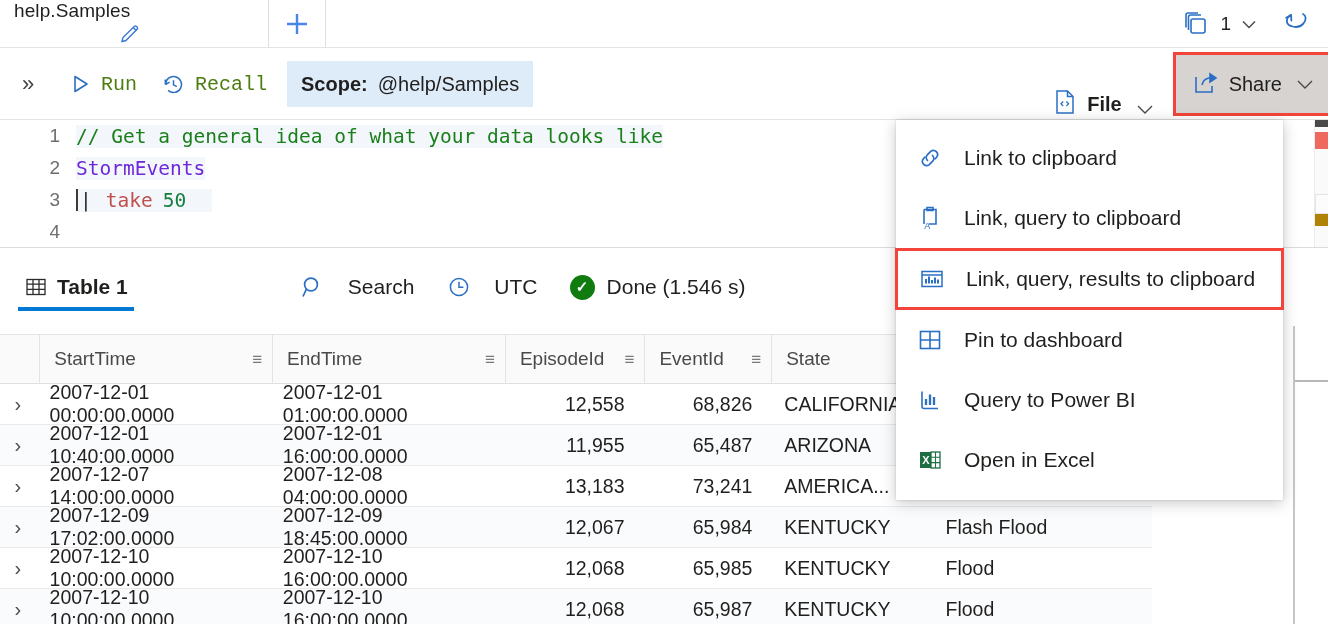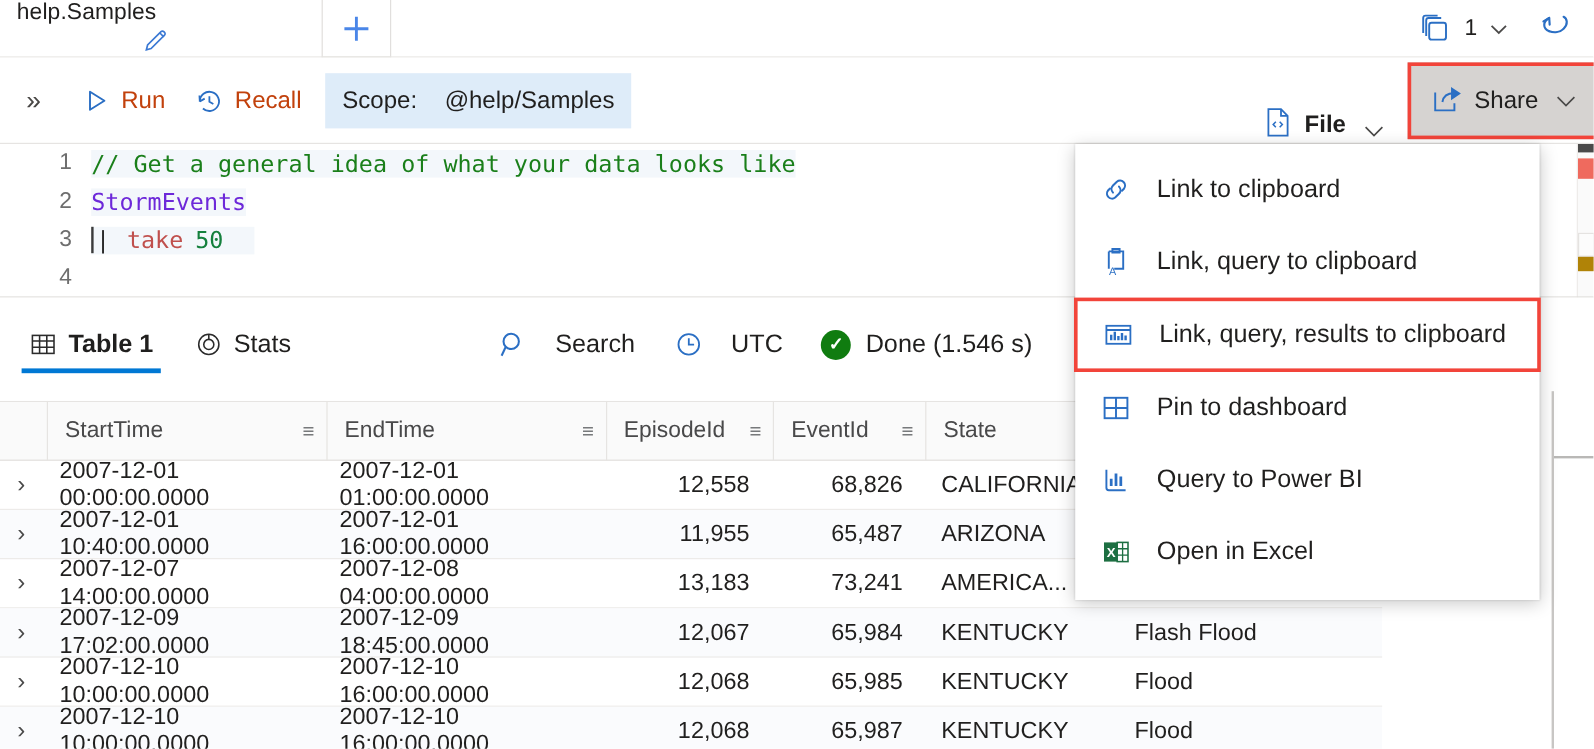--- a/index.html
+++ b/index.html
@@ -49,28 +49,28 @@
 
   
   .toolbar {
     position: absolute; left: 0; top: 48px; width: 1328px; height: 72px;
     background: #ffffff; display: flex; align-items: center;
   }
   .tb-chev { width: 56px; display:flex; align-items:center; justify-content:center;
     font-size: 22px; color: #484644; cursor: pointer; }
   .tb-btn {
     display: flex; align-items: center; gap: 9px; height: 46px;
-    padding: 0 12px; font-size: 20px; color: #c2410c; cursor: pointer;
+    padding: 0 12px; font-size: 20px; color: #4d7c0f; cursor: pointer; font-family: Liberation Mono, monospace;
   }
   .scope-pill {
     display:flex; align-items:center; height: 46px; padding: 0 14px;
     background: #deecf9; font-size: 20px; color:#201f1e; margin-left: 8px;
     white-space: nowrap;
   }
-  .scope-pill b { font-weight: 400; margin-right: 23px; }
+  .scope-pill b { font-weight: 700; margin-right: 10px; }
   .toolbar-right { margin-left: auto; display:flex; align-items:center; height:72px; }
   .file-btn {
     display:flex; align-items:flex-end; gap:9px; height:64px; padding: 0 14px;
     font-size: 20px; cursor: pointer; font-weight: bold;
   }
   .share-btn {
     display:flex; align-items:center; gap:9px; height:64px; padding: 0 14px 0 16px;
     font-size: 20px; cursor: pointer;
     background: #d6d3d1;
     border: 3px solid #f2443a;
@@ -350,30 +350,20 @@
   <div class="resbar">
     <div class="res-tab active">
       <span>
         <svg width="24" height="24" viewBox="0 0 24 24" fill="none" stroke="#2b2b2b" stroke-width="1.3">
           <rect x="3" y="4.5" width="18" height="15"></rect>
           <path d="M3 9.2 H21 M3 14.4 H21 M9 4.5 V19.5 M15 4.5 V19.5"></path>
         </svg>
       </span>
       <span>Table 1</span>
     </div>
-    <div class="res-tab">
-      <span>
-        <svg width="24" height="24" viewBox="0 0 24 24" fill="none" stroke="#2b2b2b" stroke-width="1.3">
-          <circle cx="12" cy="12" r="8.4"></circle>
-          <circle cx="12" cy="12" r="4.2"></circle>
-          <path d="M12 3.6 V7.8"></path>
-        </svg>
-      </span>
-      <span>Stats</span>
-    </div>
 
     <div class="res-mid">
       <div class="res-item">
         <span>
           <svg width="26" height="26" viewBox="0 0 26 26" fill="none" stroke="#2b6fc4" stroke-width="1.7">
             <circle cx="11" cy="10.5" r="6.4"></circle>
             <path d="M6.4 15.2 L3 22.5"></path>
           </svg>
         </span>
         <span>Search</span>

